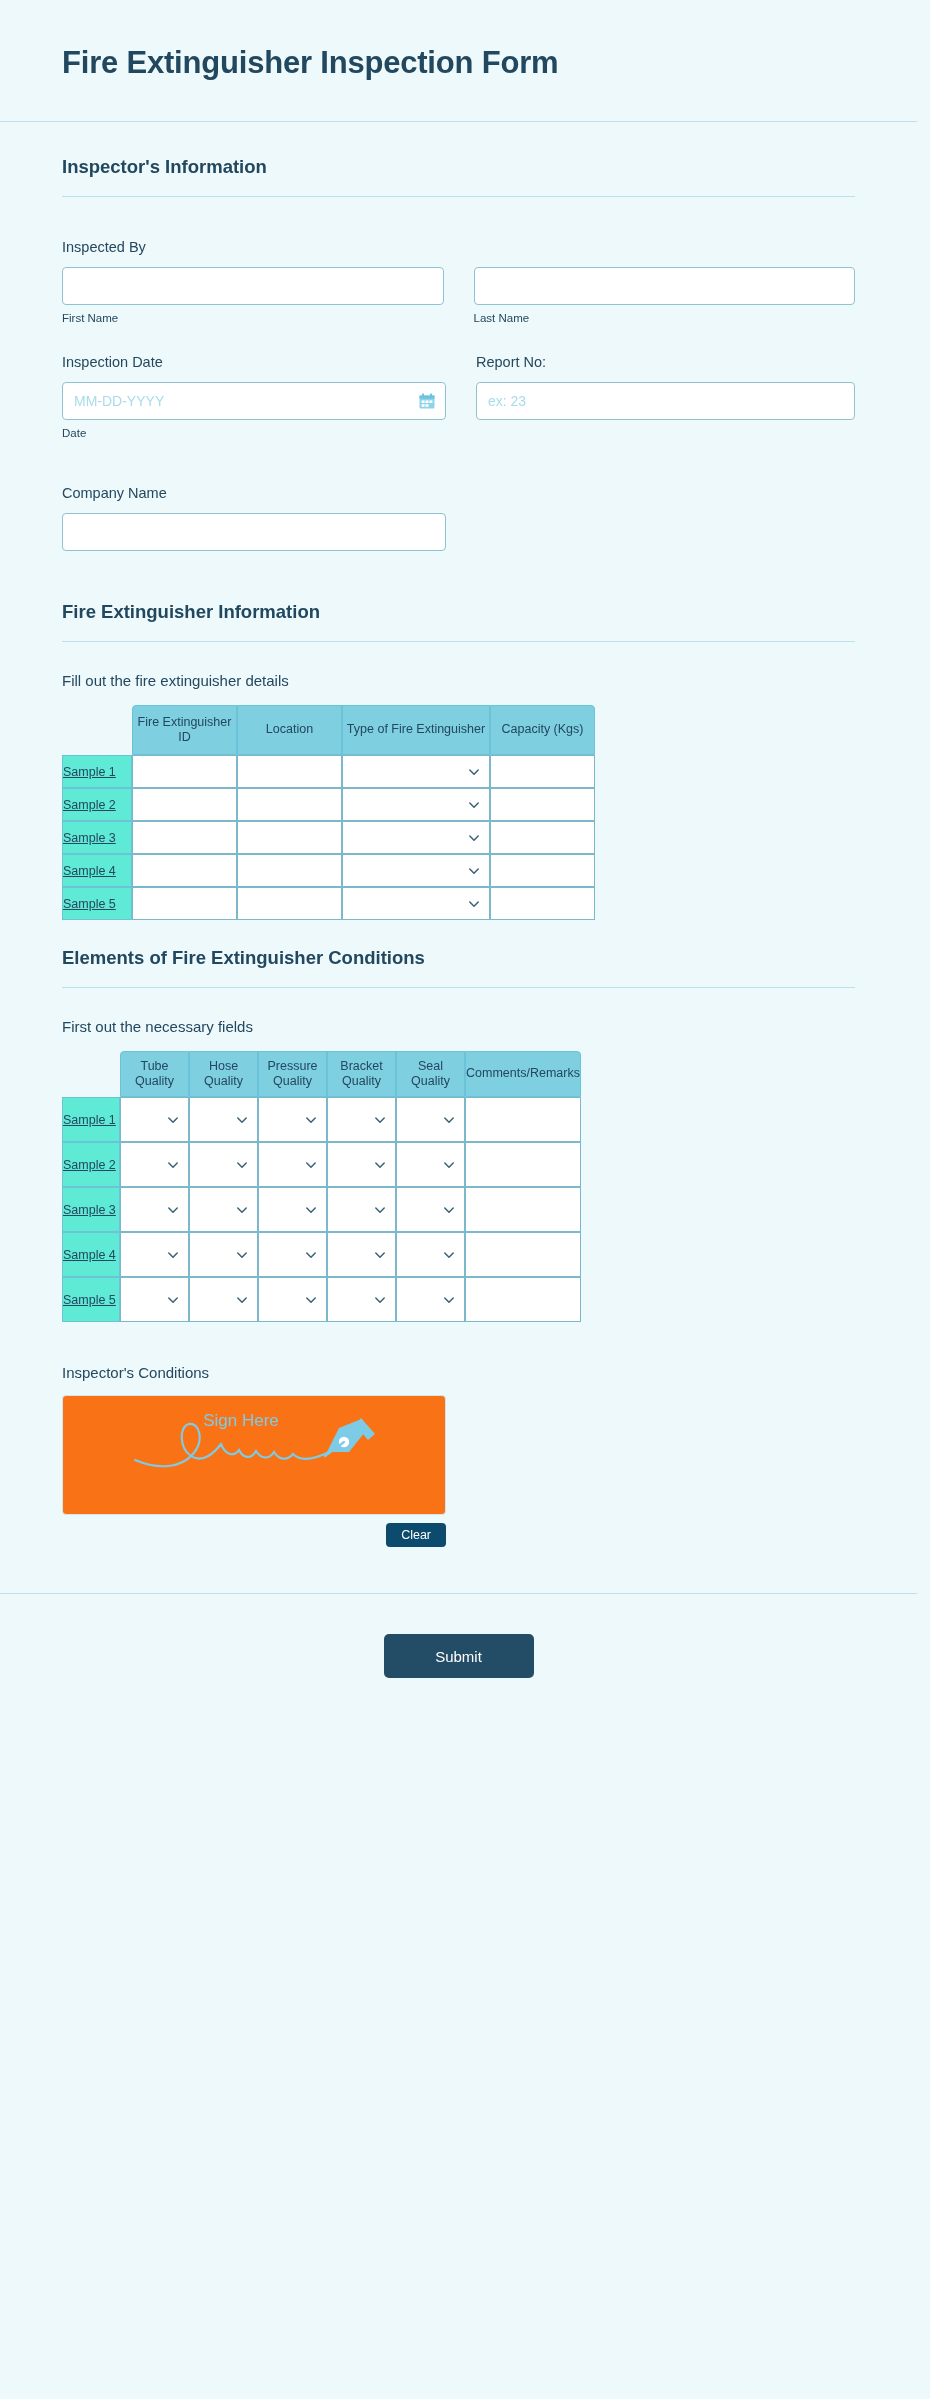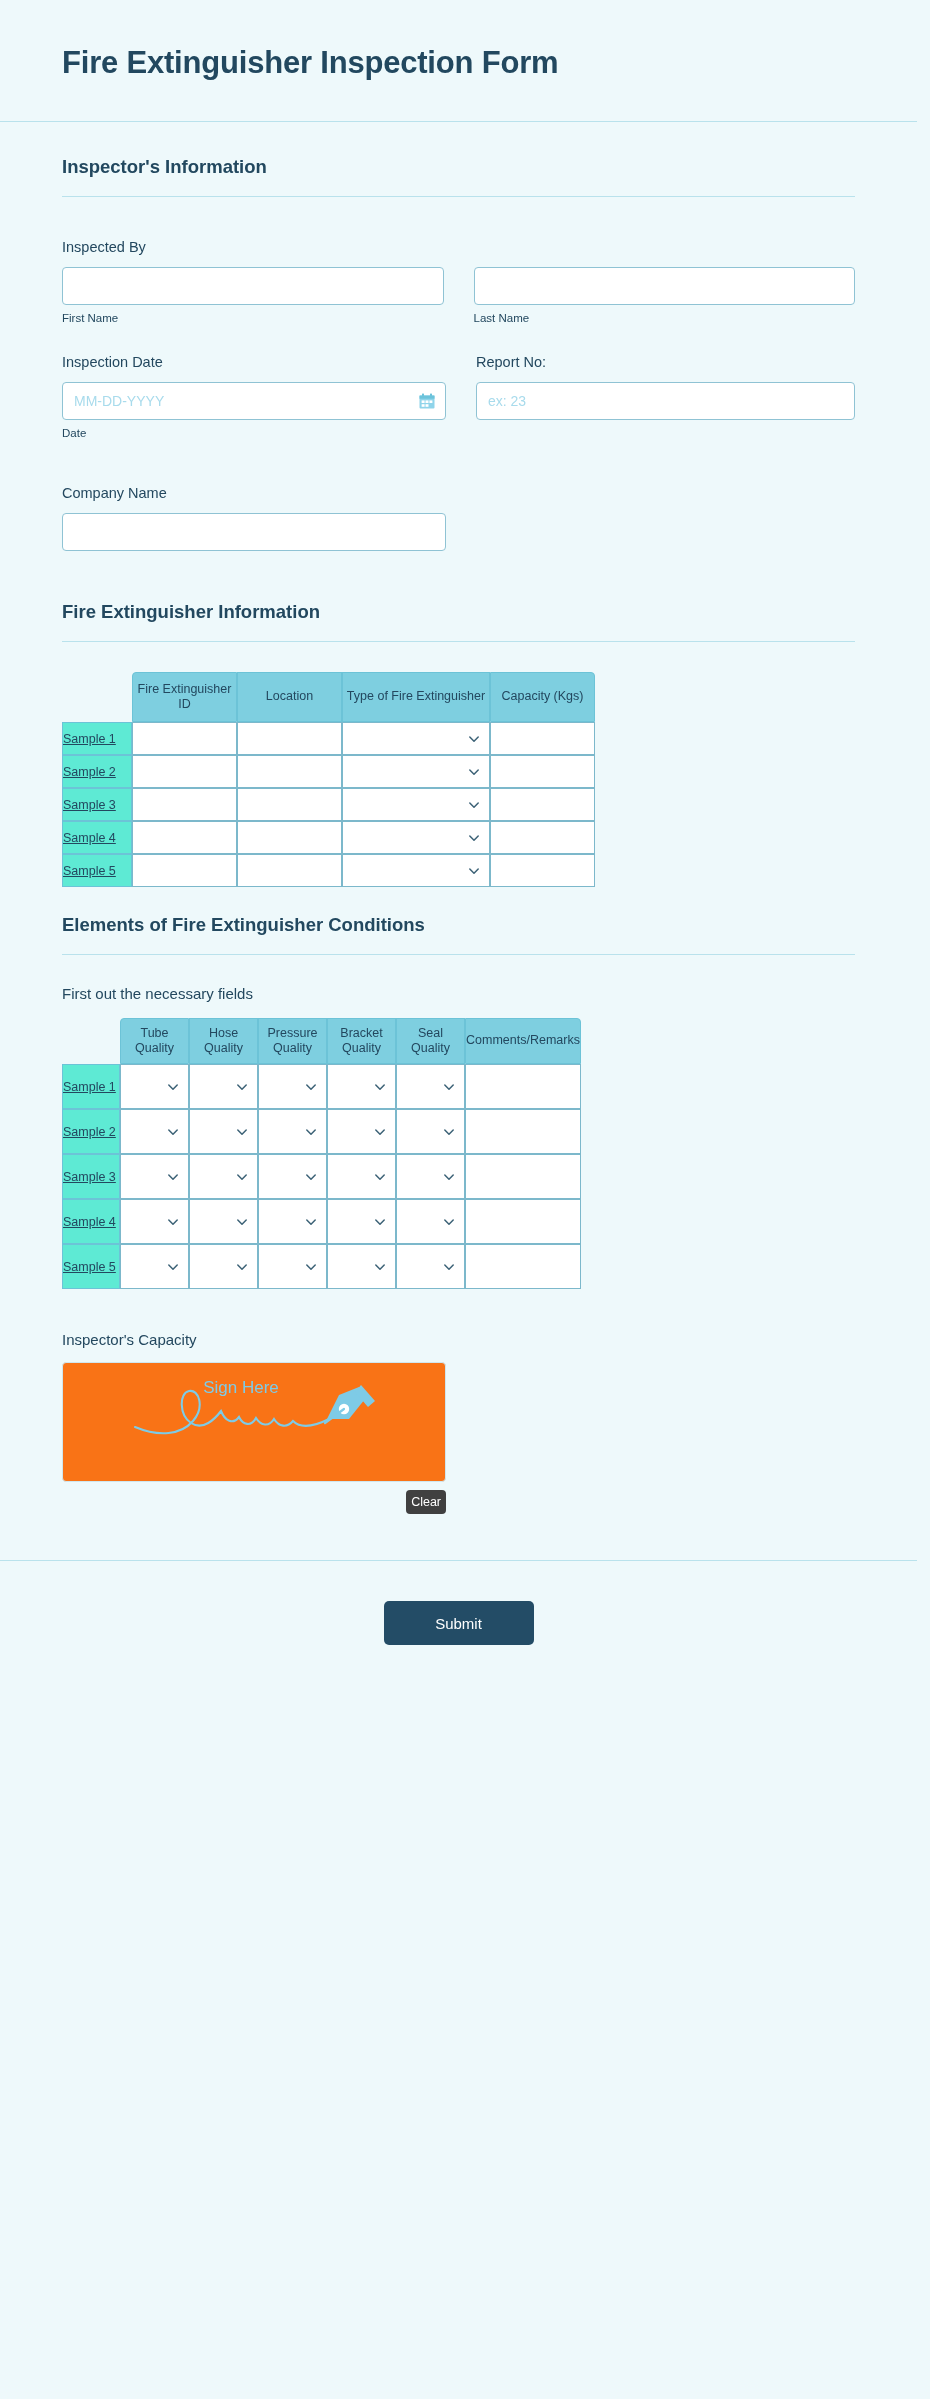--- a/index.html
+++ b/index.html
@@ -180,27 +180,27 @@
     overflow: hidden;
   }
   .sig-art { width: 250px; height: 86px; display: block; }
   .clear-row {
     width: 384px;
     display: flex;
     justify-content: flex-end;
     margin-top: 8px;
   }
   .clear-btn {
-    background: #404040;
+    background: #0c4a6e;
     color: #ffffff;
     border: none;
     border-radius: 4px;
     font-size: 12.5px;
     font-family: "Liberation Sans", sans-serif;
-    padding: 5px 5px;
+    padding: 5px 15px;
     cursor: pointer;
   }
 
   
   .footer {
     margin-top: 46px;
     border-top: 1px solid #b9e2ec;
     padding: 40px 0 60px 0;
     display: flex;
     justify-content: center;
@@ -281,20 +281,21 @@
       <input class="txt-input narrow" type="text" placeholder="" style="">
     </div>
   </div>
 
   <div class="section">
     <div class="section-heading-wrap" style="padding-top:50px">
       <div class="section-heading">Fire Extinguisher Information</div>
       <div class="section-rule"></div>
     </div>
 
+    <div class="table-intro">Fill out the fire extinguisher details</div>
 
     <table class="grid t1" id="table1">
       <thead>
           <tr>
             <th class="corner-cell"></th>
             <th class="hdr c-id first">Fire Extinguisher ID</th>
             <th class="hdr c-loc">Location</th>
             <th class="hdr c-type">Type of Fire Extinguisher</th>
             <th class="hdr c-cap last">Capacity (Kgs)</th>
           </tr>
@@ -523,21 +524,21 @@
                 <path d="M1.8 4 L6 8.2 L10.2 4" fill="none" stroke="#3c6276" stroke-width="1.5" stroke-linecap="round" stroke-linejoin="round"></path>
               </svg>
             </td>
             <td class="cell c-cm"></td>
           </tr>
         </tbody>
     </table>
   </div>
 
   <div class="section" style="padding-top:42px">
-    <div class="sig-label">Inspector's Capacity</div>
+    <div class="sig-label">Inspector's Conditions</div>
     <div class="sig-box">
       <svg class="sig-art" viewBox="0 0 250 86" aria-hidden="true">
         <path d="M6 64 C 30 74, 52 72, 64 58 C 76 44, 70 26, 60 28 C 50 30, 50 52, 62 60 C 74 68, 86 56, 92 48 C 96 58, 104 62, 110 54 C 114 62, 122 64, 127 55 C 132 63, 140 64, 145 56 C 150 64, 158 65, 164 58 C 172 66, 184 64, 200 56" fill="none" stroke="#7ecbe6" stroke-width="2.1" stroke-linecap="round"></path>
         <g transform="translate(196,22)">
           <path d="M2 34 L14 10 L34 2 L40 14 L24 34 Z" fill="#7ecbe6"></path>
           <circle cx="19" cy="24" r="5.2" fill="#ffffff"></circle>
           <path d="M0 38 L19 24" stroke="#7ecbe6" stroke-width="2.2" stroke-linecap="round" fill="none"></path>
           <path d="M36 0 L50 16 L43 22 L30 7 Z" fill="#7ecbe6"></path>
         </g>
         <text x="112" y="30" text-anchor="middle" font-family="Liberation Sans, sans-serif" font-size="17" fill="#7ecbe6" id="sign-here-text">Sign Here</text>

